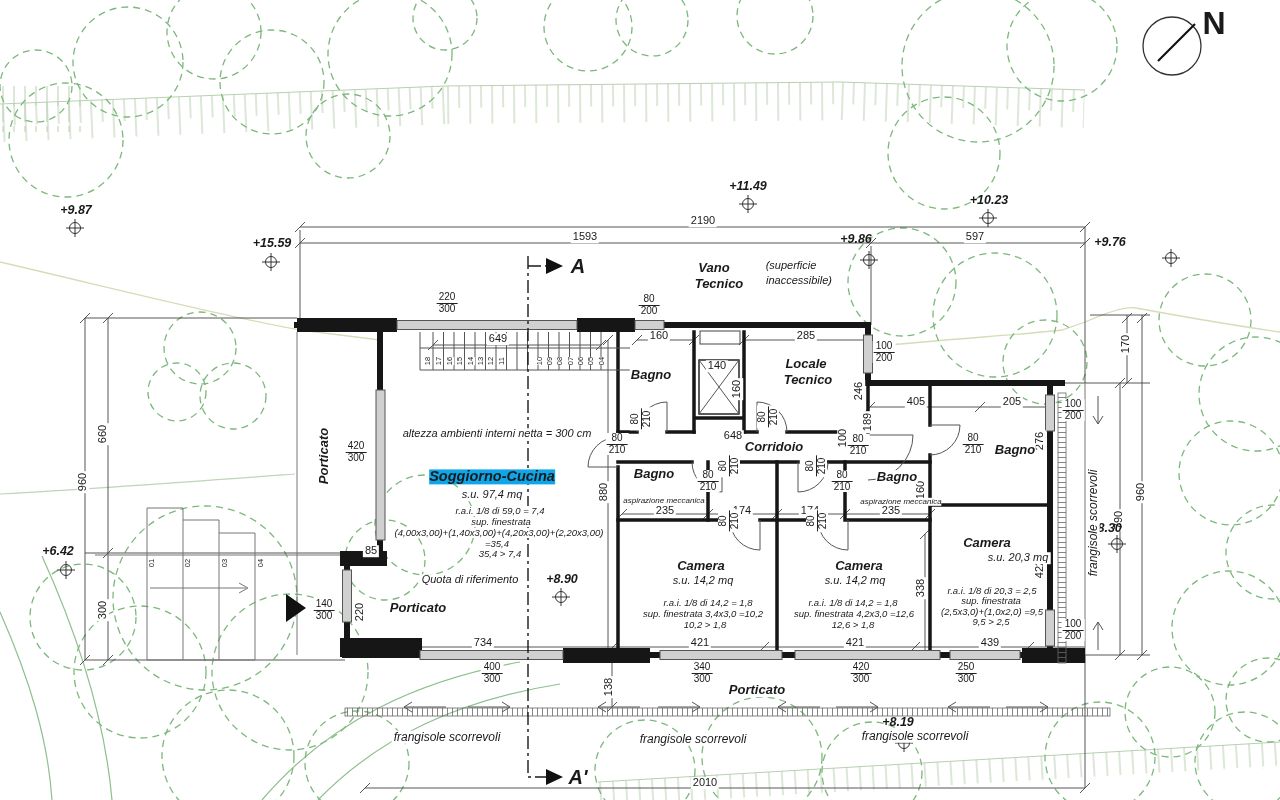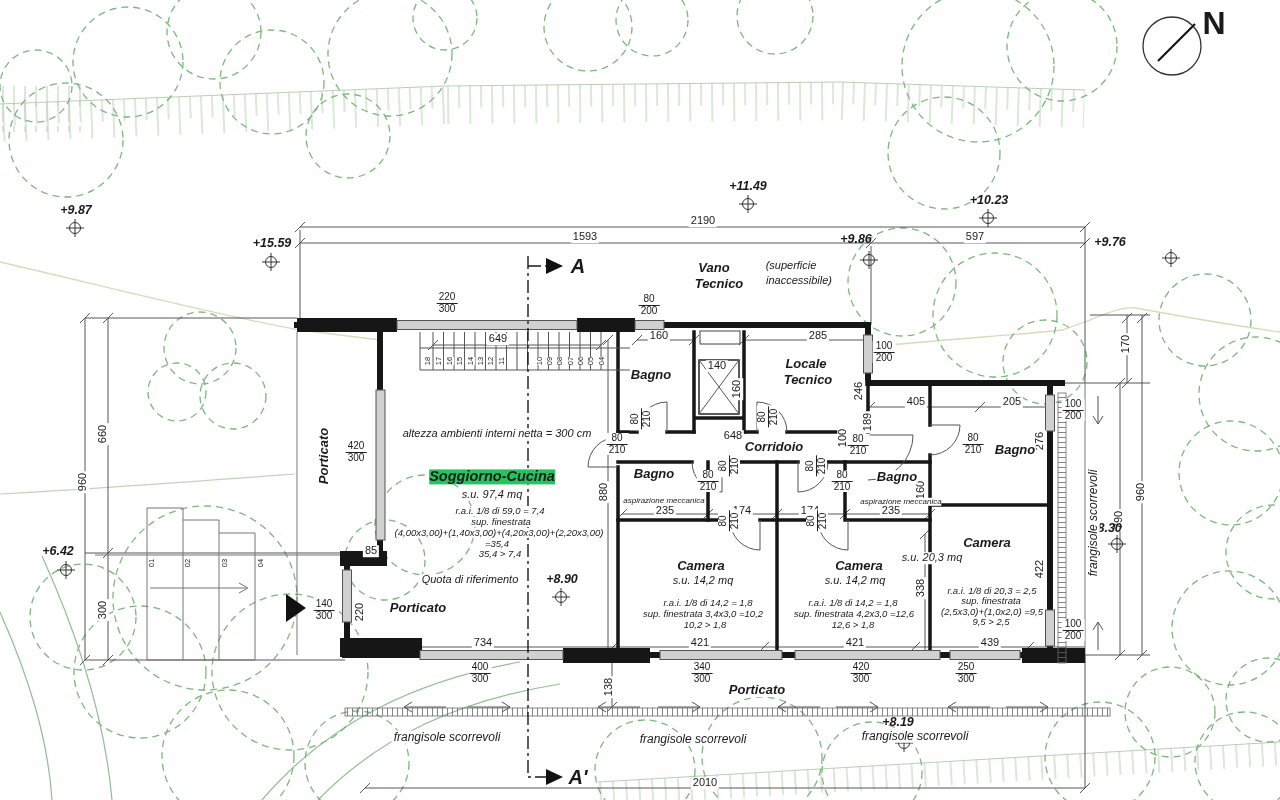--- a/index.html
+++ b/index.html
@@ -3,21 +3,21 @@
 <meta charset="utf-8">
 <style>
   html,body{margin:0;padding:0;background:#888;}
   #stage{position:relative;width:1280px;height:800px;background:#fff;overflow:hidden;}
   #plan{position:absolute;inset:0;}
   #labels{position:absolute;inset:0;pointer-events:none;}
   .lbl{position:absolute;transform:translate(-50%,-50%);white-space:nowrap;color:var(--ink,#1a1a1a);
        font-family:"Liberation Sans","DejaVu Sans",sans-serif;line-height:1.05;}
   .dim{font-size:11px;background:#fff;padding:0 2px;}
   .room{font-size:13px;font-weight:bold;font-style:italic;background:#fff;padding:0 1px;}
-  .room2{font-size:14.5px;font-weight:bold;font-style:italic;background:#22c55e;}
+  .room2{font-size:14.5px;font-weight:bold;font-style:italic;background:#0ea5e9;}
   .note{font-size:11px;font-style:italic;background:#fff;padding:0 2px;}
   .small{font-size:9.5px;font-style:italic;background:#fff;}
   .tiny{font-size:8px;font-style:italic;background:#fff;}
   .num{font-size:7.5px;background:#fff;}
   .elev{font-size:12.5px;font-style:italic;font-weight:600;}
   .sec{font-size:20px;font-weight:bold;font-style:italic;}
   .north{font-size:32px;font-weight:bold;}
   .frangi{font-size:12px;font-style:italic;background:#fff;padding:0 2px;}
   .fr{font-size:10px;text-align:center;background:#fff;padding:0 1px;}
   .fr .t{display:block;border-bottom:1.2px solid #222;padding:0 2px;}
@@ -314,21 +314,21 @@
       <div class="lbl dim" style="left: 975px; top: 237px;">597</div>
       <div class="lbl dim" style="left: 705px; top: 783px;">2010</div>
       <div class="lbl dim" style="left: 103px; top: 434px; transform: translate(-50%, -50%) rotate(-90deg);">660</div>
       <div class="lbl dim" style="left: 83px; top: 482px; transform: translate(-50%, -50%) rotate(-90deg);">960</div>
       <div class="lbl dim" style="left: 103px; top: 610px; transform: translate(-50%, -50%) rotate(-90deg);">300</div>
       <div class="lbl dim" style="left: 1126px; top: 344px; transform: translate(-50%, -50%) rotate(-90deg);">170</div>
       <div class="lbl dim" style="left: 1119px; top: 520px; transform: translate(-50%, -50%) rotate(-90deg);">790</div>
       <div class="lbl dim" style="left: 1141px; top: 492px; transform: translate(-50%, -50%) rotate(-90deg);">960</div>
       <div class="lbl dim" style="left: 498px; top: 339px;">649</div>
       <div class="lbl dim" style="left: 659px; top: 336px;">160</div>
-      <div class="lbl dim" style="left: 806px; top: 336px; margin-left: 12px;">285</div>
+      <div class="lbl dim" style="left: 806px; top: 336px;">285</div>
       <div class="lbl dim" style="left: 717px; top: 366px;">140</div>
       <div class="lbl dim" style="left: 737px; top: 389px; transform: translate(-50%, -50%) rotate(-90deg);">160</div>
       <div class="lbl dim" style="left: 859px; top: 391px; transform: translate(-50%, -50%) rotate(-90deg);">246</div>
       <div class="lbl dim" style="left: 733px; top: 436px;">648</div>
       <div class="lbl dim" style="left: 916px; top: 402px;">405</div>
       <div class="lbl dim" style="left: 1012px; top: 402px;">205</div>
       <div class="lbl dim" style="left: 868px; top: 422px; transform: translate(-50%, -50%) rotate(-90deg);">189</div>
       <div class="lbl dim" style="left: 843px; top: 438px; transform: translate(-50%, -50%) rotate(-90deg);">100</div>
       <div class="lbl dim" style="left: 1040px; top: 441px; transform: translate(-50%, -50%) rotate(-90deg);">276</div>
       <div class="lbl dim" style="left: 604px; top: 492px; transform: translate(-50%, -50%) rotate(-90deg);">880</div>
@@ -384,21 +384,21 @@
       <div class="lbl note" style="left: 703px; top: 581px;">s.u. 14,2 mq</div>
       <div class="lbl small" style="left: 708px; top: 603px;">r.a.i. 1/8 di 14,2 = 1,8</div>
       <div class="lbl small" style="left: 703px; top: 614px;">sup. finestrata 3,4x3,0 =10,2</div>
       <div class="lbl small" style="left: 705px; top: 625px;">10,2 &gt; 1,8</div>
       <div class="lbl room" style="left: 859px; top: 566px;">Camera</div>
       <div class="lbl note" style="left: 855px; top: 581px;">s.u. 14,2 mq</div>
       <div class="lbl small" style="left: 853px; top: 603px;">r.a.i. 1/8 di 14,2 = 1,8</div>
       <div class="lbl small" style="left: 854px; top: 614px;">sup. finestrata 4,2x3,0 =12,6</div>
       <div class="lbl small" style="left: 853px; top: 625px;">12,6 &gt; 1,8</div>
       <div class="lbl room" style="left: 987px; top: 543px;">Camera</div>
-      <div class="lbl note" style="left: 932px; top: 558px;">s.u. 20,3 mq</div>
+      <div class="lbl note" style="left: 1018px; top: 558px;">s.u. 20,3 mq</div>
       <div class="lbl small" style="left: 992px; top: 591px;">r.a.i. 1/8 di 20,3 = 2,5</div>
       <div class="lbl small" style="left: 991px; top: 601px;">sup. finestrata</div>
       <div class="lbl small" style="left: 992px; top: 612px;">(2,5x3,0)+(1,0x2,0) =9,5</div>
       <div class="lbl small" style="left: 991px; top: 622px;">9,5 &gt; 2,5</div>
       <div class="lbl room" style="left: 757px; top: 690px;">Porticato</div>
       <div class="lbl frangi" style="left: 447px; top: 737px;">frangisole scorrevoli</div>
       <div class="lbl frangi" style="left: 693px; top: 739px;">frangisole scorrevoli</div>
       <div class="lbl frangi" style="left: 915px; top: 736px;">frangisole scorrevoli</div>
       <div class="lbl frangi" style="left: 1093px; top: 523px; transform: translate(-50%, -50%) rotate(-90deg);">frangisole scorrevoli</div>
       <div class="lbl sec" style="left: 578px; top: 266px;">A</div>
@@ -488,21 +488,21 @@
         <span class="b">210</span>
       </div>
       <div class="lbl fr" style="left: 817px; top: 521px; transform: translate(-50%, -50%) rotate(-90deg);">
         <span class="t">80</span>
         <span class="b">210</span>
       </div>
       <div class="lbl fr" style="left: 973px; top: 444px;">
         <span class="t">80</span>
         <span class="b">210</span>
       </div>
-      <div class="lbl fr" style="left: 480px; top: 673px;">
+      <div class="lbl fr" style="left: 492px; top: 673px;">
         <span class="t">400</span>
         <span class="b">300</span>
       </div>
       <div class="lbl fr" style="left: 702px; top: 673px;">
         <span class="t">340</span>
         <span class="b">300</span>
       </div>
       <div class="lbl fr" style="left: 861px; top: 673px;">
         <span class="t">420</span>
         <span class="b">300</span>

